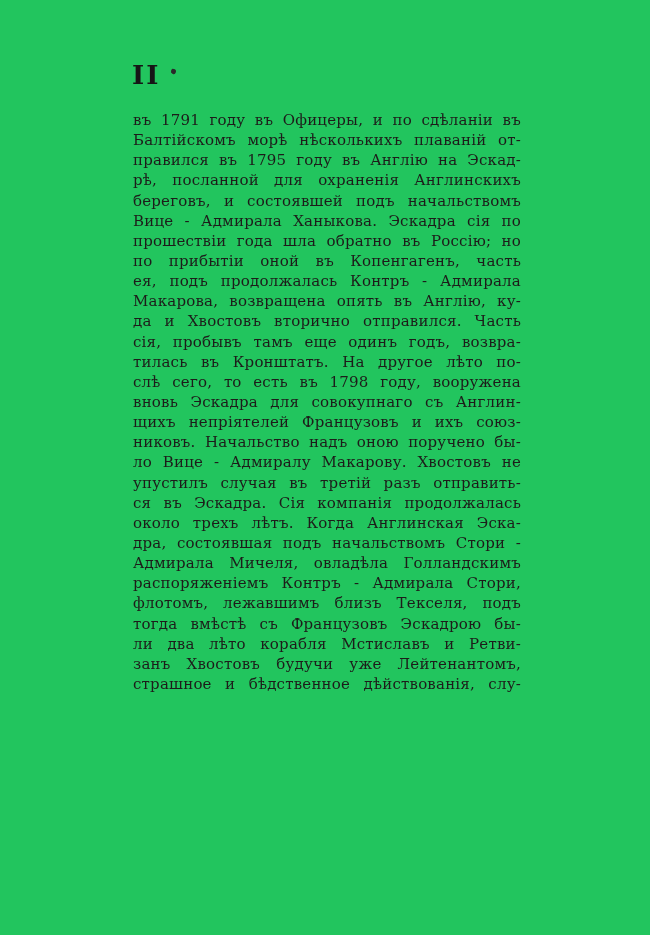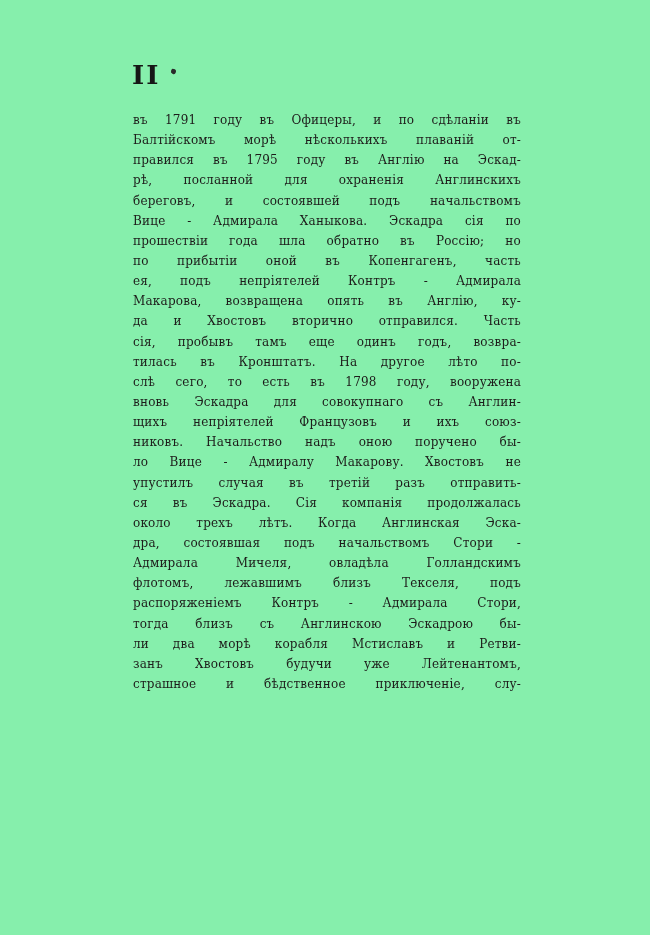--- a/index.html
+++ b/index.html
@@ -4,21 +4,21 @@
 <style>
   html, body {
     margin: 0;
     padding: 0;
     background: #ffffff;
   }
   .page {
     position: relative;
     width: 650px;
     height: 935px;
-    background: #86efac;
+    background: #22c55e;
     overflow: hidden;
     font-family: "DejaVu Serif", "Liberation Serif", serif;
     color: #1d1c1a;
   }
   .page-number {
     position: absolute;
     left: 132px;
     top: 60px;
     font-size: 26px;
     font-weight: bold;
@@ -35,21 +35,21 @@
     border-radius: 40% 60% 50% 50%;
     transform: rotate(20deg);
   }
   .text-block {
     position: absolute;
     left: 133px;
     top: 110px;
     width: 388px;
   }
   .text-line {
-    font-size: 12px;
+    font-size: 15px;
     line-height: 20.15px;
     height: 20.15px;
     text-align: justify;
     text-align-last: justify;
     -moz-text-align-last: justify;
     letter-spacing: 0.2px;
     word-spacing: 1px;
     white-space: normal;
     overflow: hidden;
     color: #1d1c1a;
@@ -64,35 +64,35 @@
   <div class="ink-speck"></div>
   <div class="text-block">
       <div class="text-line">въ 1791 году въ Офицеры, и по сдѣланіи въ</div>
       <div class="text-line">Балтійскомъ морѣ нѣсколькихъ плаваній от-</div>
       <div class="text-line">правился въ 1795 году въ Англію на Эскад-</div>
       <div class="text-line">рѣ, посланной для охраненія Англинскихъ</div>
       <div class="text-line">береговъ, и состоявшей подъ начальствомъ</div>
       <div class="text-line">Вице - Адмирала Ханыкова. Эскадра сія по</div>
       <div class="text-line">прошествіи года шла обратно въ Россію; но</div>
       <div class="text-line">по прибытіи оной въ Копенгагенъ, часть</div>
-      <div class="text-line">ея, подъ непріятелей Контръ - Адмирала</div>
+      <div class="text-line">ея, подъ продолжалась Контръ - Адмирала</div>
       <div class="text-line">Макарова, возвращена опять въ Англію, ку-</div>
       <div class="text-line">да и Хвостовъ вторично отправился. Часть</div>
       <div class="text-line">сія, пробывъ тамъ еще одинъ годъ, возвра-</div>
       <div class="text-line">тилась въ Кронштатъ. На другое лѣто по-</div>
       <div class="text-line">слѣ сего, то есть въ 1798 году, вооружена</div>
       <div class="text-line">вновь Эскадра для совокупнаго съ Англин-</div>
       <div class="text-line">щихъ непріятелей Французовъ и ихъ союз-</div>
       <div class="text-line">никовъ. Начальство надъ оною поручено бы-</div>
       <div class="text-line">ло Вице - Адмиралу Макарову. Хвостовъ не</div>
       <div class="text-line">упустилъ случая въ третій разъ отправить-</div>
       <div class="text-line">ся въ Эскадра. Сія компанія продолжалась</div>
       <div class="text-line">около трехъ лѣтъ. Когда Англинская Эска-</div>
       <div class="text-line">дра, состоявшая подъ начальствомъ Стори -</div>
       <div class="text-line">Адмирала Мичеля, овладѣла Голландскимъ</div>
+      <div class="text-line">распоряженіемъ Контръ - Адмирала Стори,</div>
       <div class="text-line">флотомъ, лежавшимъ близъ Текселя, подъ</div>
-      <div class="text-line">распоряженіемъ Контръ - Адмирала Стори,</div>
-      <div class="text-line">тогда близъ съ Англинскою Эскадрою бы-</div>
-      <div class="text-line">ли два морѣ корабля Мстиславъ и Ретви-</div>
+      <div class="text-line">тогда вмѣстѣ съ Французовъ Эскадрою бы-</div>
+      <div class="text-line">ли два лѣто корабля Мстиславъ и Ретви-</div>
       <div class="text-line">занъ Хвостовъ будучи уже Лейтенантомъ,</div>
-      <div class="text-line">страшное и бѣдственное приключеніе, слу-</div>
+      <div class="text-line">страшное и бѣдственное дѣйствованія, слу-</div>
     </div>
 </div>
 
 </body></html>

